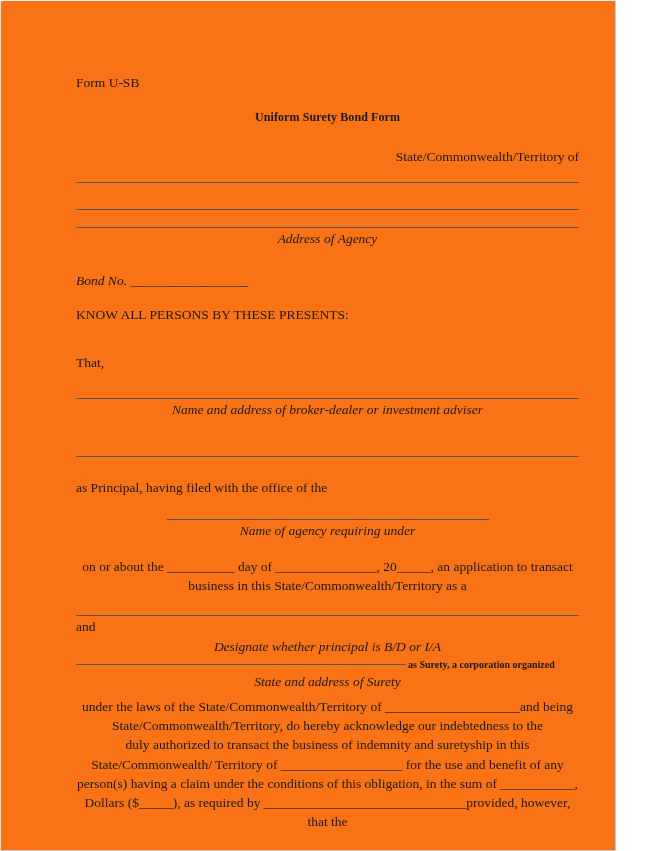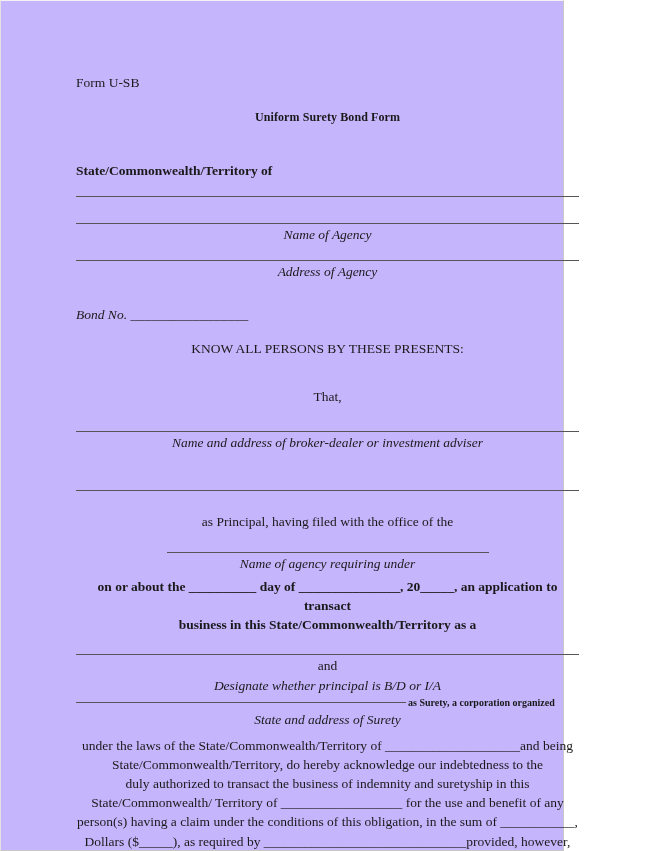--- a/index.html
+++ b/index.html
@@ -10,23 +10,23 @@
   body {
     width: 659px;
     height: 851px;
     font-family: "Liberation Serif", "DejaVu Serif", serif;
     color: #1a1a1a;
     overflow: hidden;
   }
   .page {
     position: relative;
     box-sizing: border-box;
-    width: 564px;
+    width: 616px;
     height: 851px;
-    background: #c4b5fd;
+    background: #f97316;
     border-right: 1px solid #c8c8c8;
     border-bottom: 1px solid #c8c8c8;
     border-left: 1px solid #e2e2e2;
     border-top: 1px solid #f2f2f2;
   }
   .content {
     position: absolute;
     left: 75px;
     top: 74px;
     width: 503px;
@@ -40,23 +40,22 @@
   }
   .doc-title {
     font-size: 12px;
     font-weight: bold;
     text-align: center;
     margin-top: 18px;
     letter-spacing: 0.1px;
   }
   .state-line {
     font-size: 13.5px;
-    text-align: left;
-    margin-top: 38px;
-    font-weight: bold;
+    text-align: right;
+    margin-top: 24px;
   }
 
   .rule {
     border-bottom: 1px solid #555555;
     height: 0;
     font-size: 0;
     line-height: 0;
   }
   .rule-full { width: 503px; }
   .rule-short {
@@ -73,21 +72,21 @@
 
   .caption {
     font-size: 13.5px;
     font-style: italic;
     text-align: center;
     line-height: 1.3;
     margin-top: 2px;
   }
   .centered {
     font-size: 13.5px;
-    text-align: center;
+    text-align: left;
     line-height: 1.3;
   }
   .bond-no {
     font-size: 13.5px;
     font-style: italic;
     text-align: left;
   }
   .bond-no .blank { font-style: normal; letter-spacing: 0.2px; margin-top: 12px; }
 
   .para {
@@ -122,21 +121,20 @@
 
     <div class="doc-title">Uniform Surety Bond Form</div>
 
     <div class="state-line">State/Commonwealth/Territory of</div>
 
     <div class="spacer-17"></div>
     <div class="rule rule-full"></div>
 
     <div class="spacer-26"></div>
     <div class="rule rule-full"></div>
-    <div class="caption">Name of Agency</div>
 
     <div class="spacer-17"></div>
     <div class="rule rule-full"></div>
     <div class="caption">Address of Agency</div>
 
     <div class="spacer-26"></div>
     <div class="bond-no"><span>Bond No.</span> <span class="blank">_________________</span></div>
 
     <div class="spacer-17"></div>
     <div class="centered">KNOW ALL PERSONS BY THESE PRESENTS:</div>
@@ -149,21 +147,21 @@
     <div class="caption">Name and address of broker-dealer or investment adviser</div>
 
     <div class="spacer-38"></div>
     <div class="rule rule-full"></div>
     <div class="centered" style="margin-top:22px;">as Principal, having filed with the office of the</div>
 
     <div class="spacer-22"></div>
     <div class="rule rule-short"></div>
     <div class="caption">Name of agency requiring under</div>
 
-    <div class="para" style="margin-top:4px;font-weight:bold;">
+    <div class="para" style="margin-top:18px;">
       <span class="para-line">on or about the __________ day of _______________, 20_____, an application to transact</span>
       <span class="para-line">business in this State/Commonwealth/Territory as a</span>
     </div>
 
     <div class="spacer-20"></div>
     <div class="rule rule-full"></div>
     <div class="centered" style="margin-top:2px;">and</div>
     <div class="caption">Designate whether principal is B/D or I/A</div>
 
     <div class="surety-row" style="margin-top:2px;"><span class="surety-rule"></span><span>as Surety, a corporation organized</span></div>

